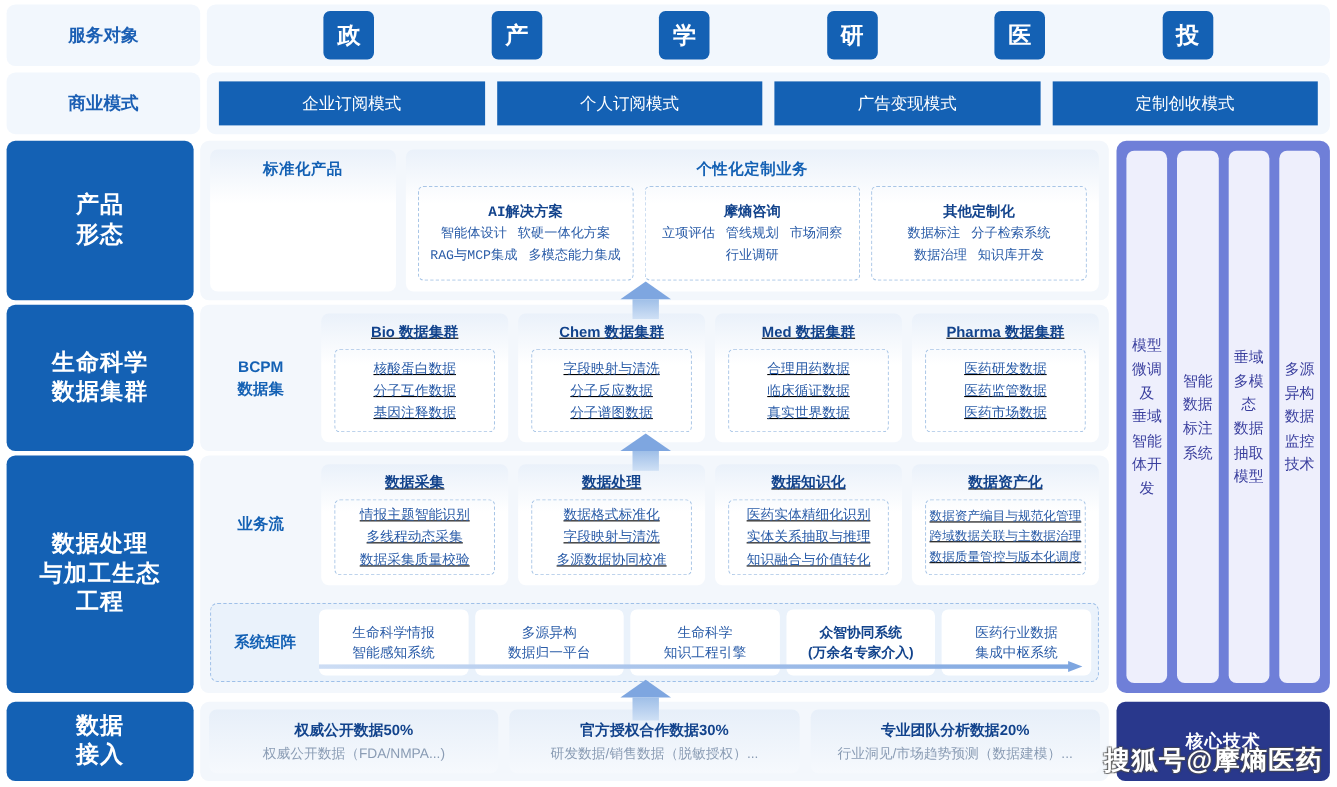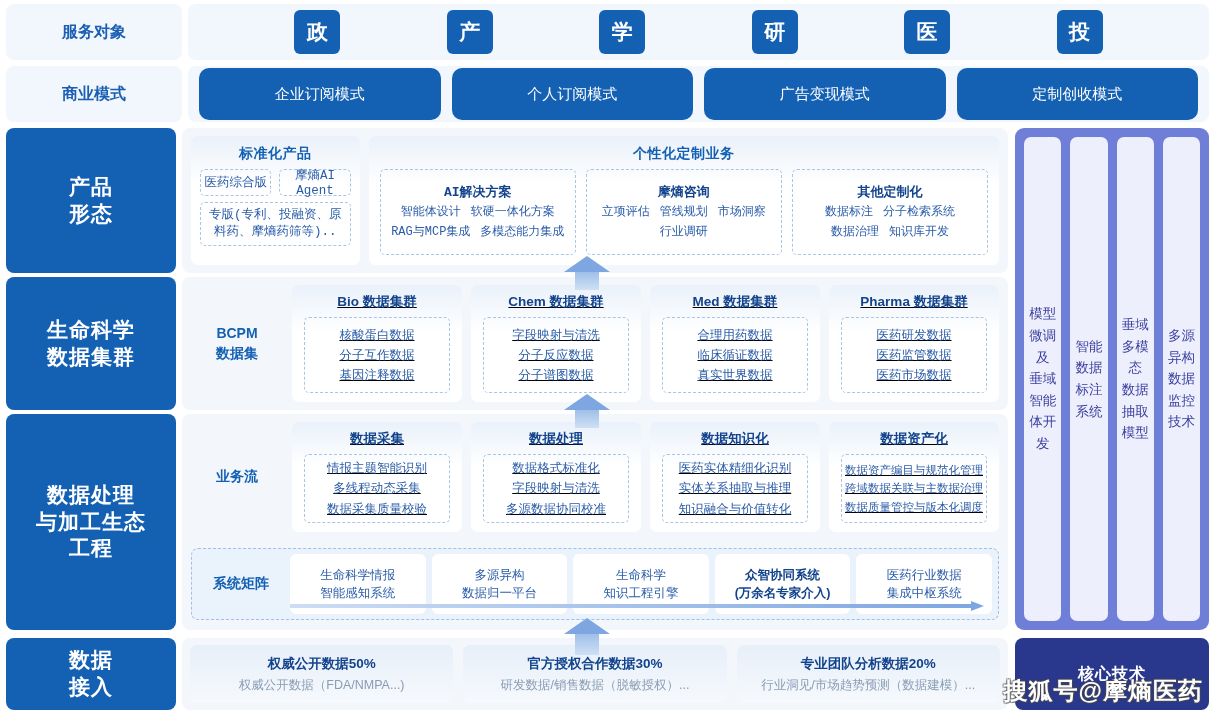--- a/index.html
+++ b/index.html
@@ -36,21 +36,21 @@
 
   
   #row-model { position:absolute; left:6px; top:66px; width:1203px; height:56px; }
   #row-model .lbl { position:absolute; left:0; top:0; width:176px; height:56px; }
   #row-model .barwrap {
     position:absolute; left:182px; top:0; width:1021px; height:56px;
     background:#f2f7fd; border-radius:8px;
     display:flex; align-items:center; gap:11px; padding:0 11px;
   }
   .modelbtn {
-    flex:1 1 0; height:52px; background:#1461b4; border-radius:10px;
+    flex:1 1 0; height:40px; background:#1461b4; border-radius:0;
     color:#fff; font-size:15px; font-weight:500;
     display:flex; align-items:center; justify-content:center;
   }
 
   
   #lbl-product  { position:absolute; left:6px;  top:128px; width:170px; height:145px; }
   #lbl-lifesci  { position:absolute; left:6px;  top:277px; width:170px; height:133px; }
   #lbl-process  { position:absolute; left:6px;  top:414px; width:170px; height:216px; }
   #lbl-access   { position:absolute; left:6px;  top:638px; width:170px; height:72px; }
 
@@ -241,27 +241,20 @@
       <div>数据</div>
       <div>接入</div>
     </div>
   </div>
 
   <div class="midpanel" id="panel-product">
     <div class="prod-flex">
 
       <div class="card-white" id="std-card">
         <div class="card-title">标准化产品</div>
-        <div class="std-inner">
-          <div class="std-row">
-            <div class="dash">医药综合版</div>
-            <div class="dash">摩熵AI Agent</div>
-          </div>
-          <div class="dash wide">专版(专利、投融资、原料药、摩熵药筛等)..</div>
-        </div>
       </div>
 
       <div class="card-white" id="cust-card">
         <div class="card-title">个性化定制业务</div>
         <div class="cust-row">
           <div class="subdash">
             <div class="sd-title">AI解决方案</div>
             <div class="sd-items">
               <span>智能体设计</span>
               <span>软硬一体化方案</span>

